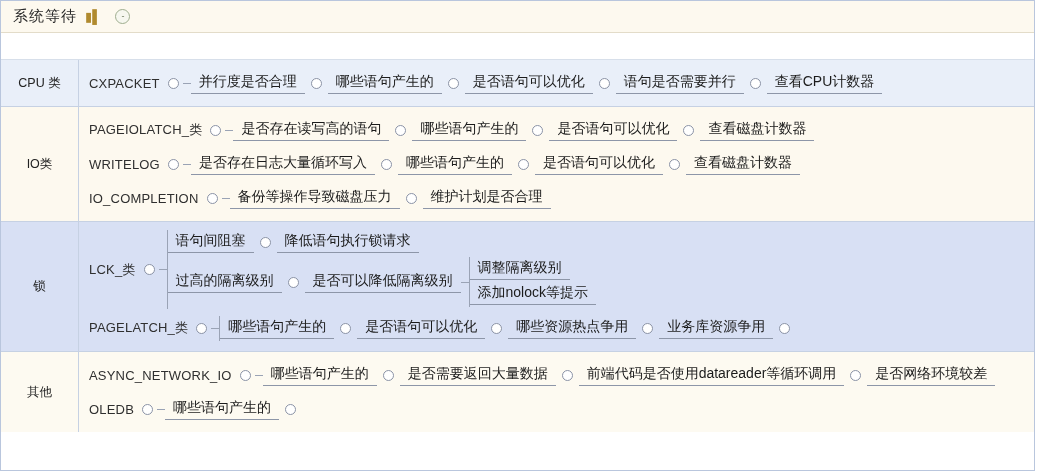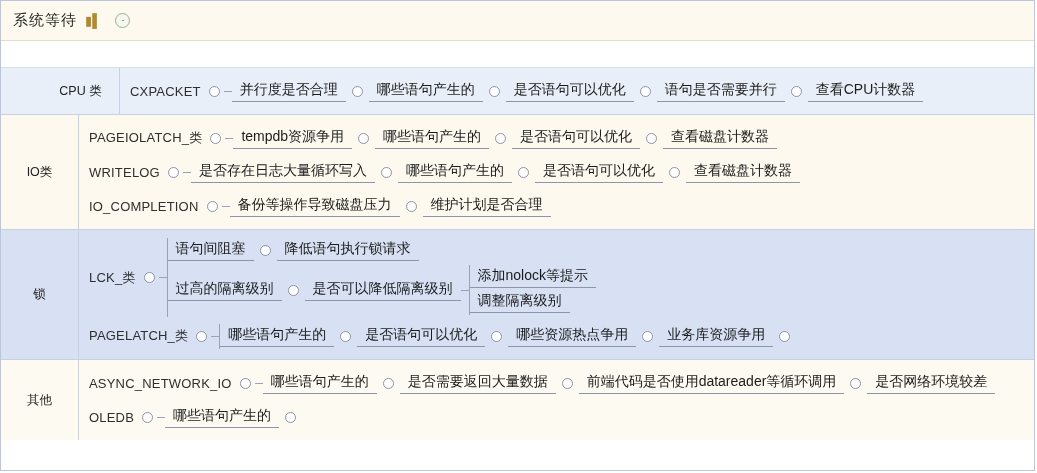--- a/index.html
+++ b/index.html
@@ -13,21 +13,21 @@
   }
   .frame{
     position:relative;
     width:1035px;height:471px;
     border:1px solid #b9c6dd;
     box-sizing:border-box;
     background:#fff;
   }
   
   .titlebar{
-    height:40px;
+    height:32px;
     background:#fdf9ef;
     border-bottom:1px solid #e3dcc9;
     display:flex;align-items:center;
     padding-left:12px;
     box-sizing:border-box;
   }
   .title-text{
     font-size:15px;
     color:#2b2b2b;
     letter-spacing:1px;
@@ -52,21 +52,21 @@
     background:#ffffff;
     border-bottom:1px solid #d7dfea;
   }
   
   .group{
     display:flex;
     border-bottom:1px solid #c6d1e3;
     box-sizing:border-box;
   }
   .group:last-child{border-bottom:none;}
-  .g-cpu{background:#e9eff9;padding-left:41px;}
+  .g-cpu{background:#e9eff9;}
   .g-io{background:#fdf9ef;}
   .g-lock{background:#d8e0f4;}
   .g-other{background:#fdfaf1;}
 
   .cat{
     width:78px;
     min-width:78px;
     display:flex;align-items:center;justify-content:center;
     font-size:12.5px;
     color:#222;
@@ -175,21 +175,21 @@
       </div>
       <div class="group g-io">
         <div class="cat">IO类</div>
         <div class="rows">
           <div class="row">
             <span class="rowlabel">PAGEIOLATCH_类</span>
             <span class="node-dot"></span>
             <span class="stub"></span>
             <div class="branchbox nobar">
               <div class="line">
-                <span class="leaf">tempdb资源争用</span>
+                <span class="leaf">是否存在读写高的语句</span>
                 <span class="sep"></span>
                 <span class="leaf">哪些语句产生的</span>
                 <span class="sep"></span>
                 <span class="leaf">是否语句可以优化</span>
                 <span class="sep"></span>
                 <span class="leaf">查看磁盘计数器</span>
               </div>
             </div>
           </div>
           <div class="row">
@@ -235,24 +235,24 @@
                 <span class="sep"></span>
                 <span class="leaf">降低语句执行锁请求</span>
               </div>
               <div class="line">
                 <span class="leaf">过高的隔离级别</span>
                 <span class="sep"></span>
                 <span class="leaf">是否可以降低隔离级别</span>
                 <span class="stub"></span>
                 <div class="branchbox">
                   <div class="line">
-                    <span class="leaf">添加nolock等提示</span>
+                    <span class="leaf">调整隔离级别</span>
                   </div>
                   <div class="line">
-                    <span class="leaf">调整隔离级别</span>
+                    <span class="leaf">添加nolock等提示</span>
                   </div>
                 </div>
               </div>
             </div>
           </div>
           <div class="row">
             <span class="rowlabel">PAGELATCH_类</span>
             <span class="node-dot"></span>
             <span class="stub"></span>
             <div class="branchbox">

